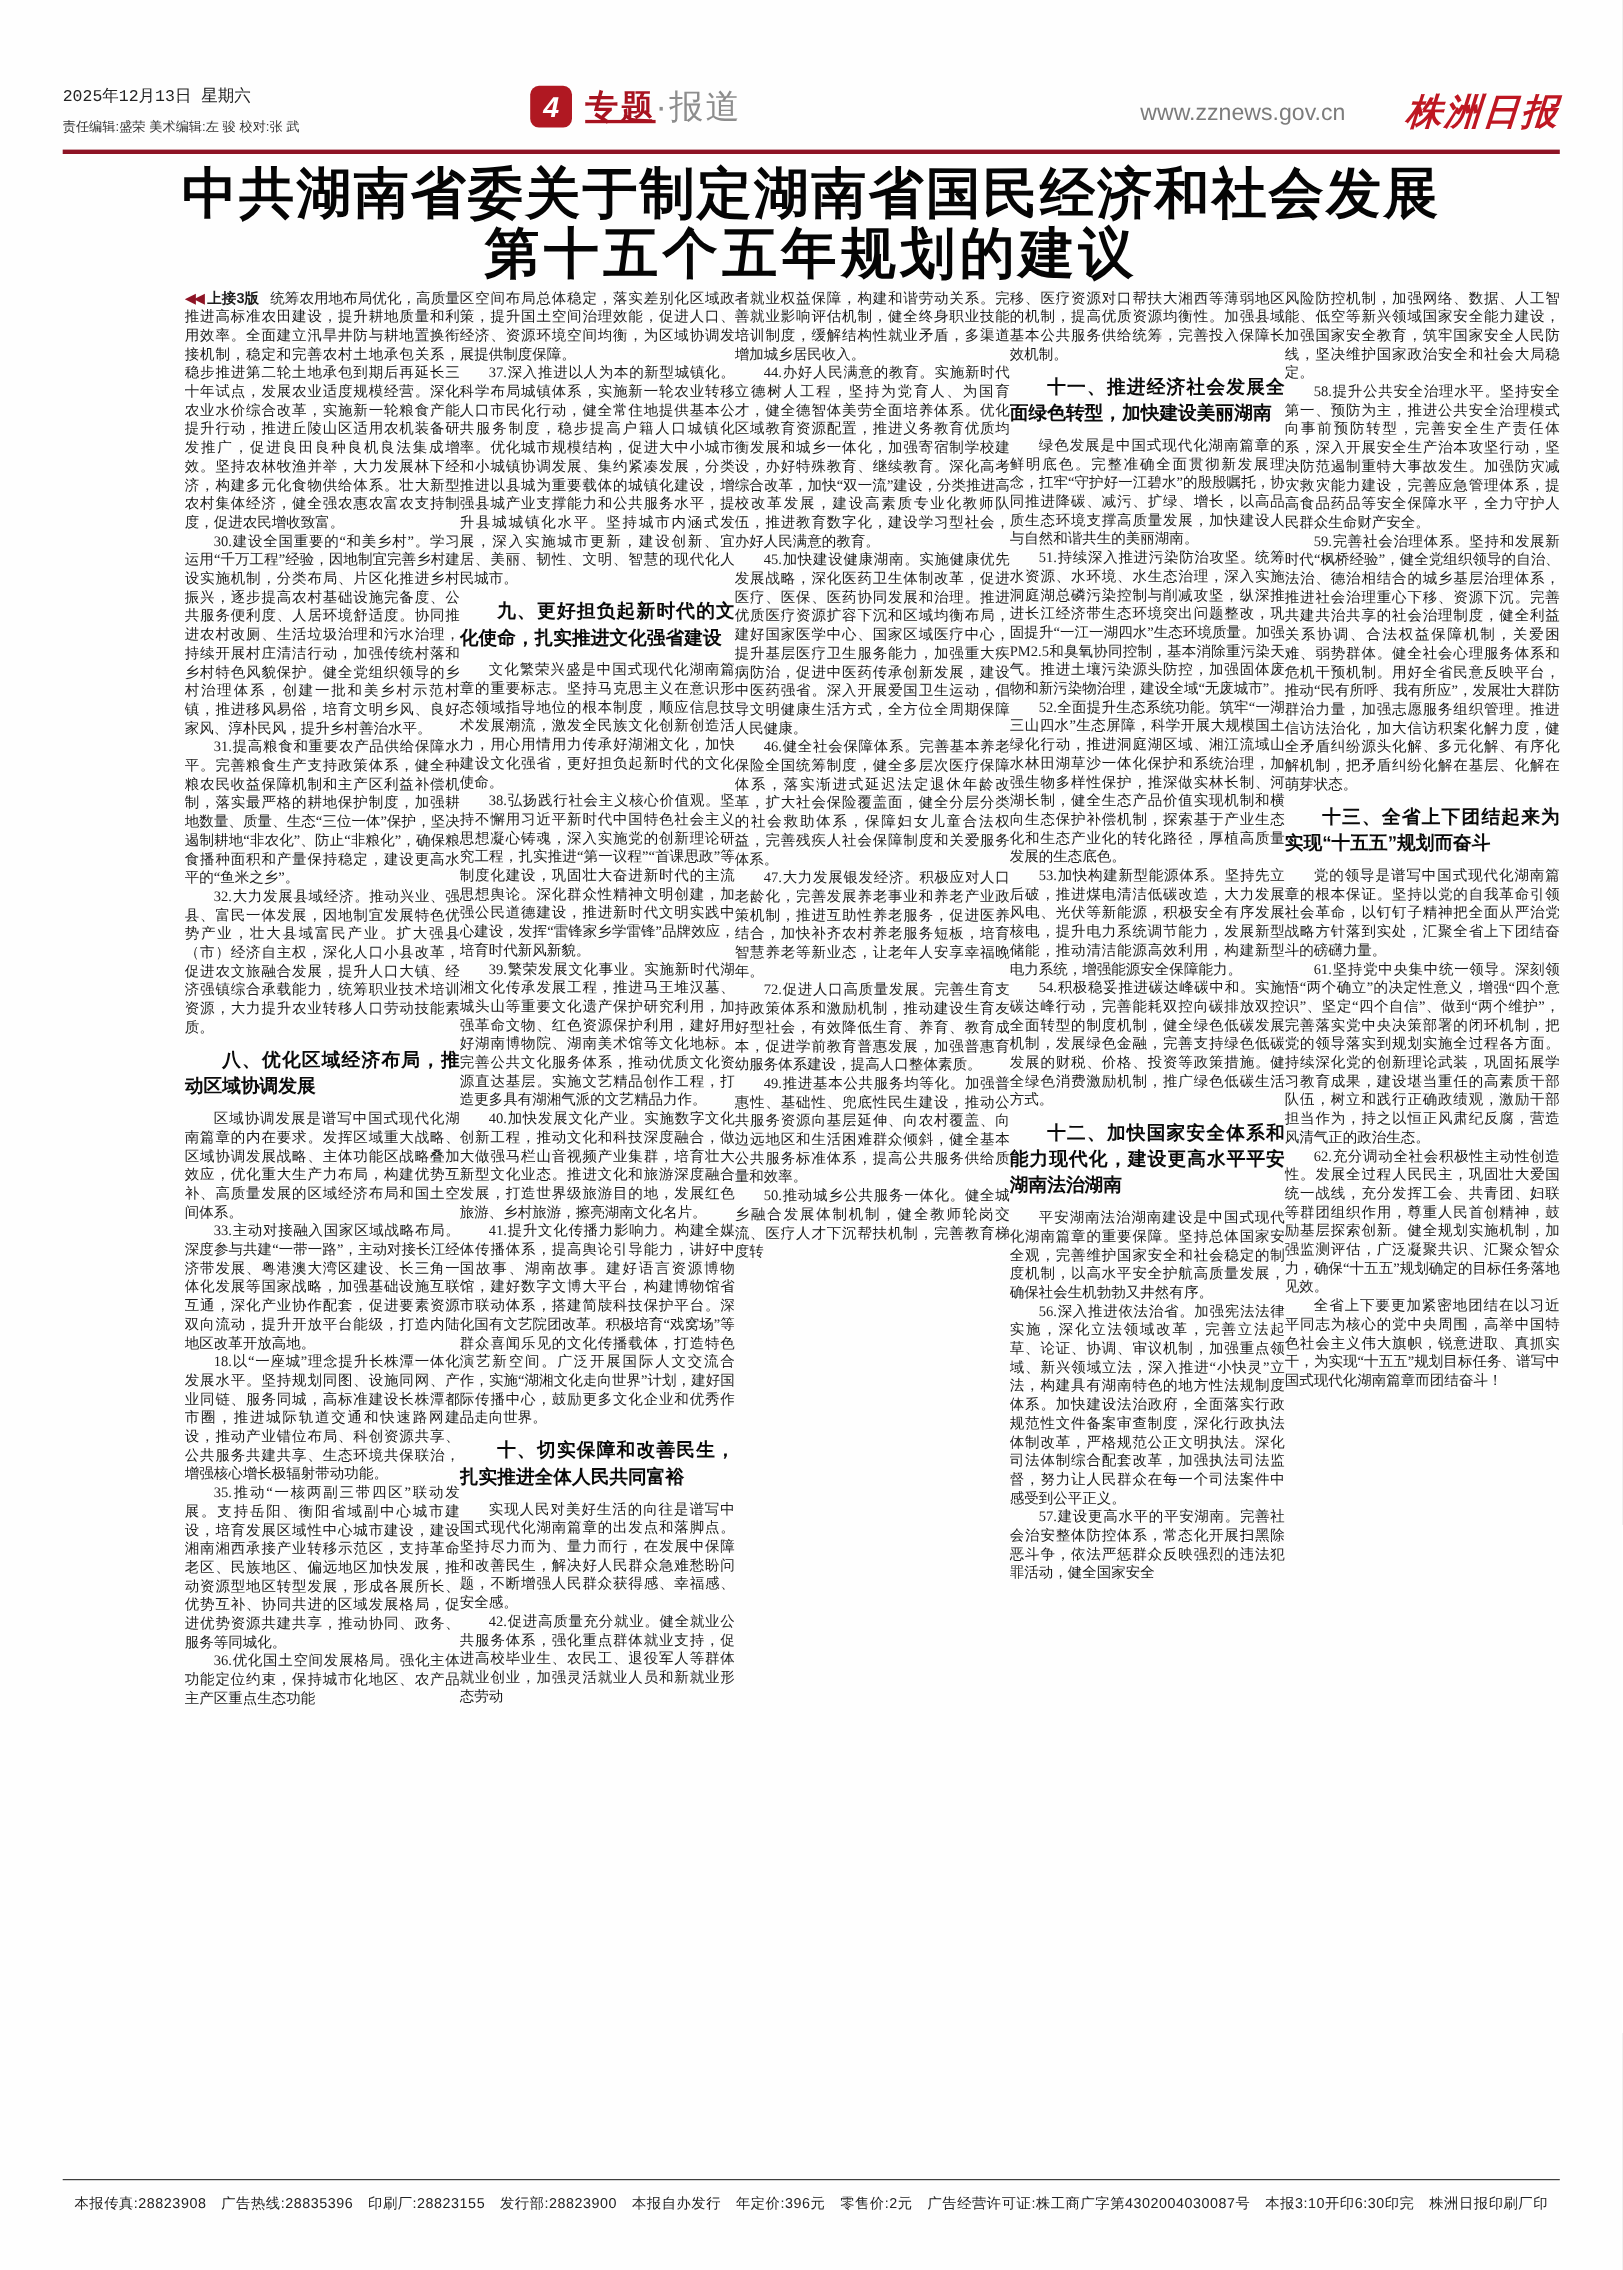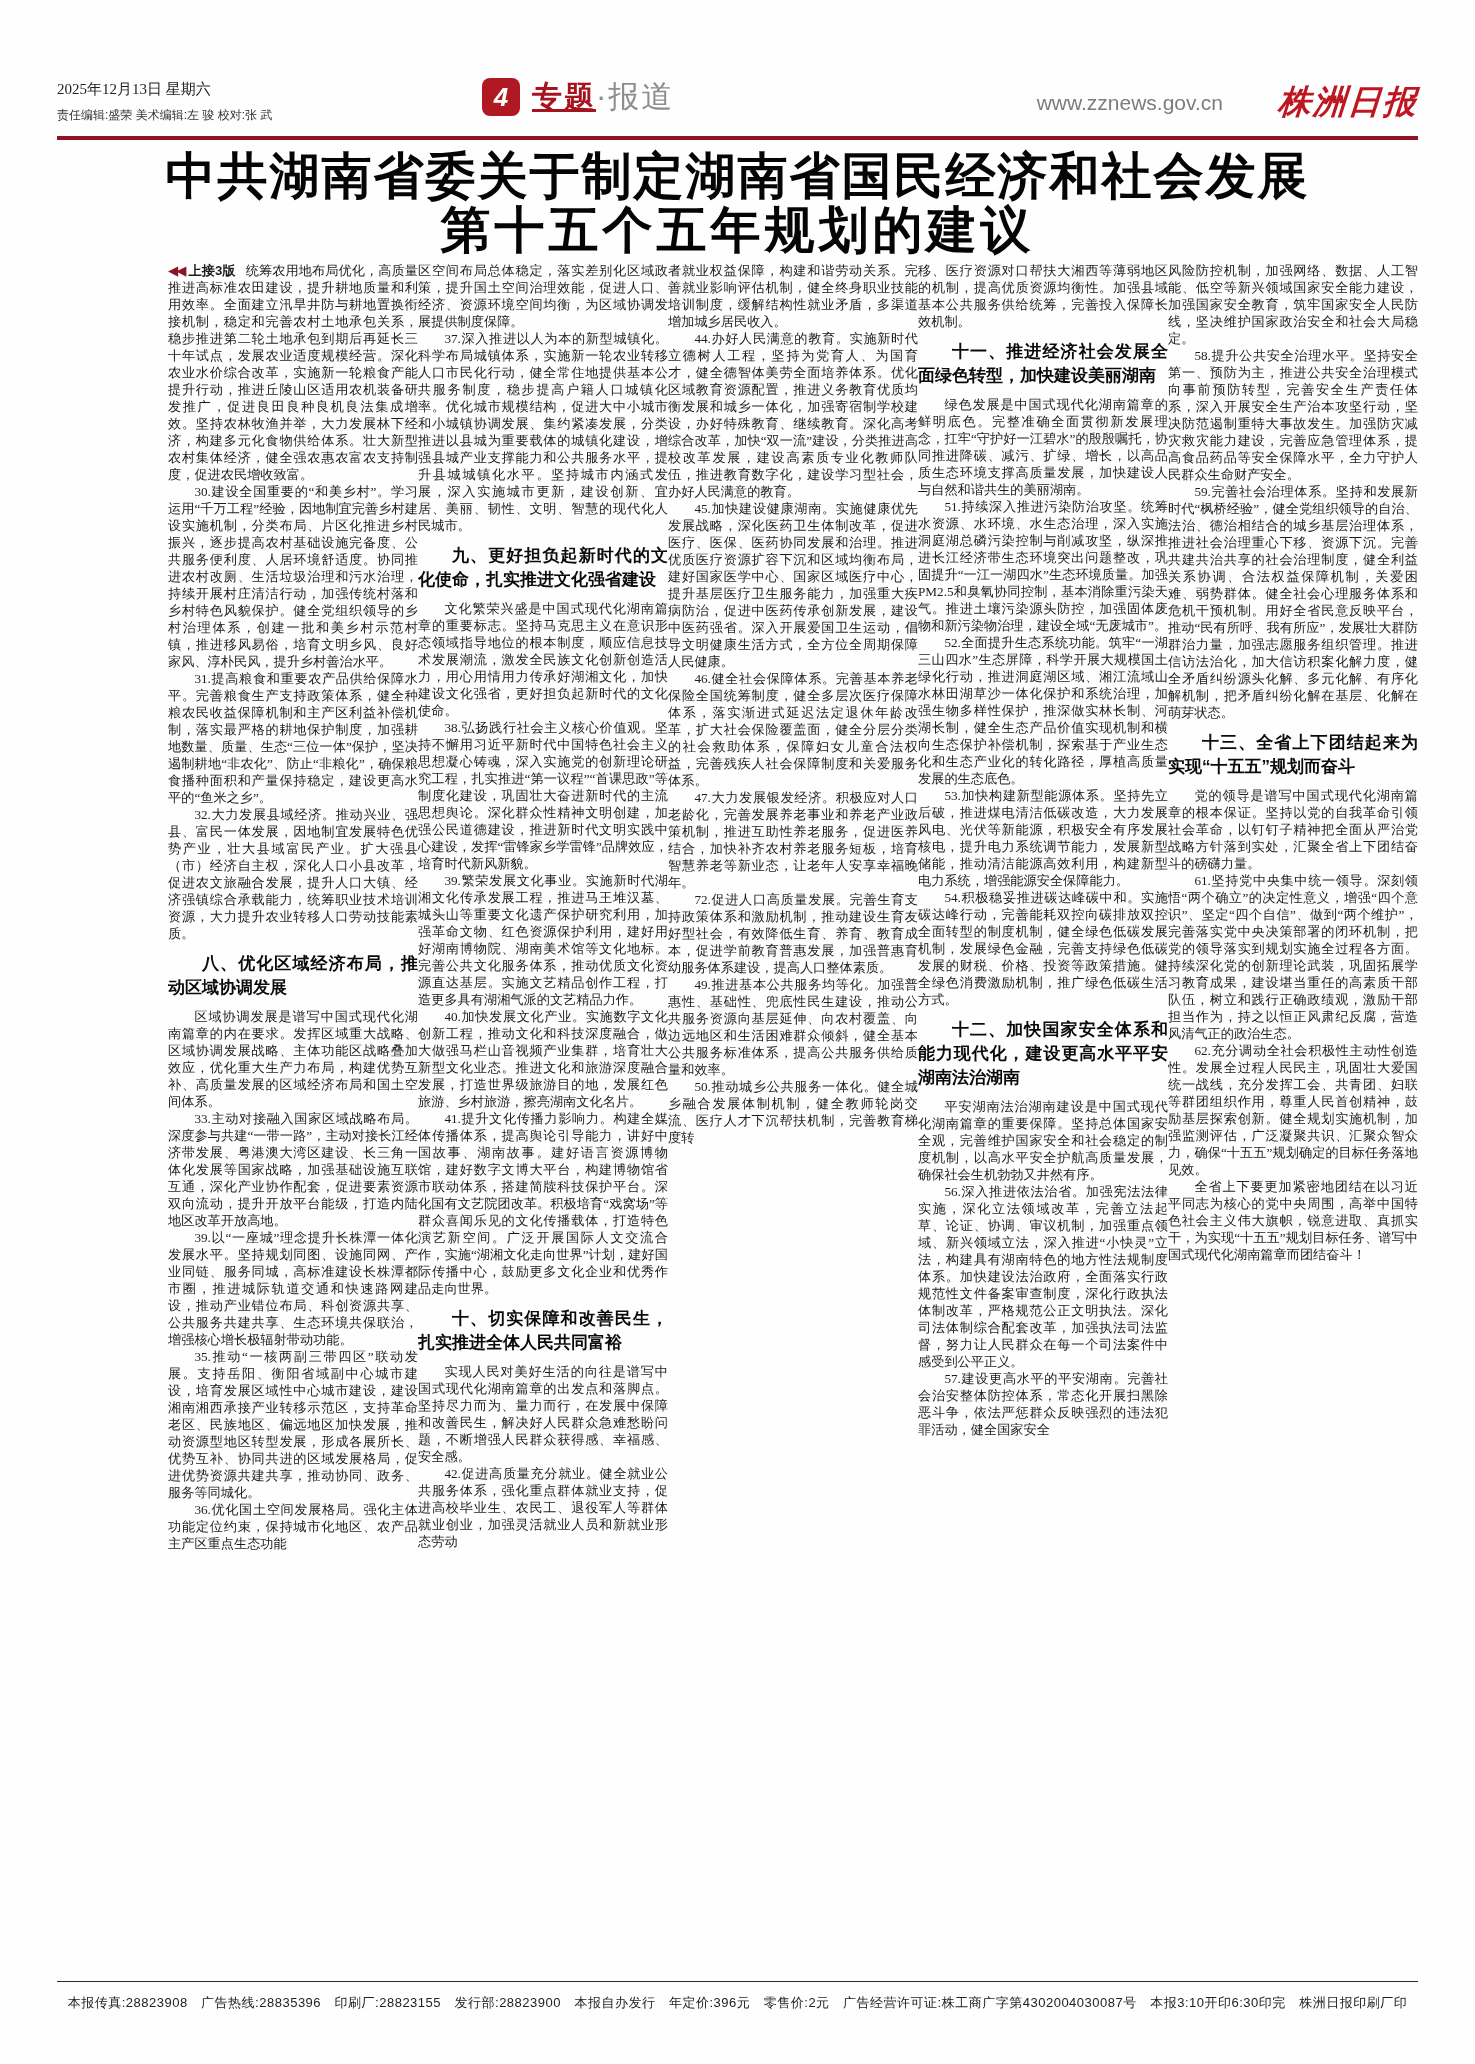--- a/index.html
+++ b/index.html
@@ -4,21 +4,21 @@
 <style>
   html,body{margin:0;padding:0;background:#e8e8e8;}
   *{box-sizing:border-box;}
   .page{
     position:relative;width:1475px;height:2064px;margin:0 auto;background:#fefefe;
     font-family:"Liberation Serif","DejaVu Serif",serif;color:#1c1c1c;overflow:hidden;
   }
   
   .masthead{position:absolute;left:57px;right:57px;top:70px;height:64px;}
   .mast-left{position:absolute;left:0;top:8px;line-height:1.5;}
-  .mast-date{font-size:15px;color:#222;font-family:Liberation Serif, serif;}
+  .mast-date{font-size:15px;color:#222;font-family:Liberation Mono, monospace;}
   .mast-editors{font-size:12px;color:#333;margin-top:5px;font-family:"Liberation Sans",sans-serif;}
   .mast-center{position:absolute;left:425px;top:6px;display:flex;align-items:center;}
   .page-badge{
     width:38px;height:38px;border-radius:8px;color:#fff;display:flex;align-items:center;justify-content:center;
     font-family:"Liberation Sans",sans-serif;font-size:26px;font-weight:bold;font-style:italic;
   }
   .sec-name{font-size:30px;font-weight:bold;margin-left:12px;font-family:"Liberation Sans",sans-serif;letter-spacing:2px;text-decoration:underline;}
   .sec-suffix{font-size:31px;color:#8d8d8d;font-family:"Liberation Sans",sans-serif;letter-spacing:2px;}
   .mast-right{position:absolute;right:0;top:10px;display:flex;align-items:center;gap:29px;}
   .mast-url{font-size:21px;color:#7c7c7c;font-family:"Liberation Sans",sans-serif;margin-right:26px;}
@@ -81,21 +81,21 @@
 
   <div class="columns">
       <div class="col">
         <p class="body-p no-indent"><span class="cont-marker"><span class="arrows" style="color: rgb(142, 20, 37);">◀◀</span><span class="lead-text">上接3版</span></span>统筹农用地布局优化，高质量推进高标准农田建设，提升耕地质量和利用效率。全面建立汛旱井防与耕地置换衔接机制，稳定和完善农村土地承包关系，稳步推进第二轮土地承包到期后再延长三十年试点，发展农业适度规模经营。深化农业水价综合改革，实施新一轮粮食产能提升行动，推进丘陵山区适用农机装备研发推广，促进良田良种良机良法集成增效。坚持农林牧渔并举，大力发展林下经济，构建多元化食物供给体系。壮大新型农村集体经济，健全强农惠农富农支持制度，促进农民增收致富。</p>
         <p class="body-p">30.建设全国重要的“和美乡村”。学习运用“千万工程”经验，因地制宜完善乡村建设实施机制，分类布局、片区化推进乡村振兴，逐步提高农村基础设施完备度、公共服务便利度、人居环境舒适度。协同推进农村改厕、生活垃圾治理和污水治理，持续开展村庄清洁行动，加强传统村落和乡村特色风貌保护。健全党组织领导的乡村治理体系，创建一批和美乡村示范村镇，推进移风易俗，培育文明乡风、良好家风、淳朴民风，提升乡村善治水平。</p>
         <p class="body-p">31.提高粮食和重要农产品供给保障水平。完善粮食生产支持政策体系，健全种粮农民收益保障机制和主产区利益补偿机制，落实最严格的耕地保护制度，加强耕地数量、质量、生态“三位一体”保护，坚决遏制耕地“非农化”、防止“非粮化”，确保粮食播种面积和产量保持稳定，建设更高水平的“鱼米之乡”。</p>
         <p class="body-p">32.大力发展县域经济。推动兴业、强县、富民一体发展，因地制宜发展特色优势产业，壮大县域富民产业。扩大强县（市）经济自主权，深化人口小县改革，促进农文旅融合发展，提升人口大镇、经济强镇综合承载能力，统筹职业技术培训资源，大力提升农业转移人口劳动技能素质。</p>
         <h3 class="sec-heading">八、优化区域经济布局，推动区域协调发展</h3>
         <p class="body-p">区域协调发展是谱写中国式现代化湖南篇章的内在要求。发挥区域重大战略、区域协调发展战略、主体功能区战略叠加效应，优化重大生产力布局，构建优势互补、高质量发展的区域经济布局和国土空间体系。</p>
         <p class="body-p">33.主动对接融入国家区域战略布局。深度参与共建“一带一路”，主动对接长江经济带发展、粤港澳大湾区建设、长三角一体化发展等国家战略，加强基础设施互联互通，深化产业协作配套，促进要素资源双向流动，提升开放平台能级，打造内陆地区改革开放高地。</p>
-        <p class="body-p">39.以“一座城”理念提升长株潭一体化发展水平。坚持规划同图、设施同网、产业同链、服务同城，高标准建设长株潭都市圈，推进城际轨道交通和快速路网建设，推动产业错位布局、科创资源共享、公共服务共建共享、生态环境共保联治，增强核心增长极辐射带动功能。</p>
+        <p class="body-p">18.以“一座城”理念提升长株潭一体化发展水平。坚持规划同图、设施同网、产业同链、服务同城，高标准建设长株潭都市圈，推进城际轨道交通和快速路网建设，推动产业错位布局、科创资源共享、公共服务共建共享、生态环境共保联治，增强核心增长极辐射带动功能。</p>
         <p class="body-p">35.推动“一核两副三带四区”联动发展。支持岳阳、衡阳省域副中心城市建设，培育发展区域性中心城市建设，建设湘南湘西承接产业转移示范区，支持革命老区、民族地区、偏远地区加快发展，推动资源型地区转型发展，形成各展所长、优势互补、协同共进的区域发展格局，促进优势资源共建共享，推动协同、政务、服务等同城化。</p>
         <p class="body-p">36.优化国土空间发展格局。强化主体功能定位约束，保持城市化地区、农产品主产区重点生态功能</p>
       </div>
       <div class="col">
         <p class="body-p no-indent">区空间布局总体稳定，落实差别化区域政策，提升国土空间治理效能，促进人口、经济、资源环境空间均衡，为区域协调发展提供制度保障。</p>
         <p class="body-p">37.深入推进以人为本的新型城镇化。科学布局城镇体系，实施新一轮农业转移人口市民化行动，健全常住地提供基本公共服务制度，稳步提高户籍人口城镇化率。优化城市规模结构，促进大中小城市和小城镇协调发展、集约紧凑发展，分类推进以县城为重要载体的城镇化建设，增强县城产业支撑能力和公共服务水平，提升县城城镇化水平。坚持城市内涵式发展，深入实施城市更新，建设创新、宜居、美丽、韧性、文明、智慧的现代化人民城市。</p>
         <h3 class="sec-heading">九、更好担负起新时代的文化使命，扎实推进文化强省建设</h3>
         <p class="body-p">文化繁荣兴盛是中国式现代化湖南篇章的重要标志。坚持马克思主义在意识形态领域指导地位的根本制度，顺应信息技术发展潮流，激发全民族文化创新创造活力，用心用情用力传承好湖湘文化，加快建设文化强省，更好担负起新时代的文化使命。</p>
         <p class="body-p">38.弘扬践行社会主义核心价值观。坚持不懈用习近平新时代中国特色社会主义思想凝心铸魂，深入实施党的创新理论研究工程，扎实推进“第一议程”“首课思政”等制度化建设，巩固壮大奋进新时代的主流思想舆论。深化群众性精神文明创建，加强公民道德建设，推进新时代文明实践中心建设，发挥“雷锋家乡学雷锋”品牌效应，培育时代新风新貌。</p>
         <p class="body-p">39.繁荣发展文化事业。实施新时代湖湘文化传承发展工程，推进马王堆汉墓、城头山等重要文化遗产保护研究利用，加强革命文物、红色资源保护利用，建好用好湖南博物院、湖南美术馆等文化地标。完善公共文化服务体系，推动优质文化资源直达基层。实施文艺精品创作工程，打造更多具有湖湘气派的文艺精品力作。</p>

